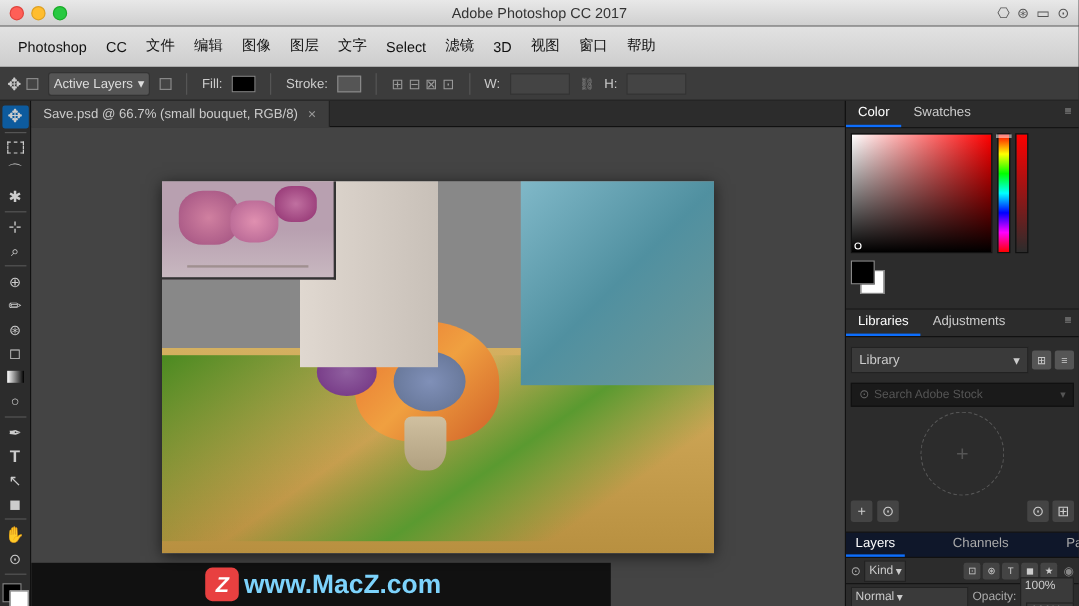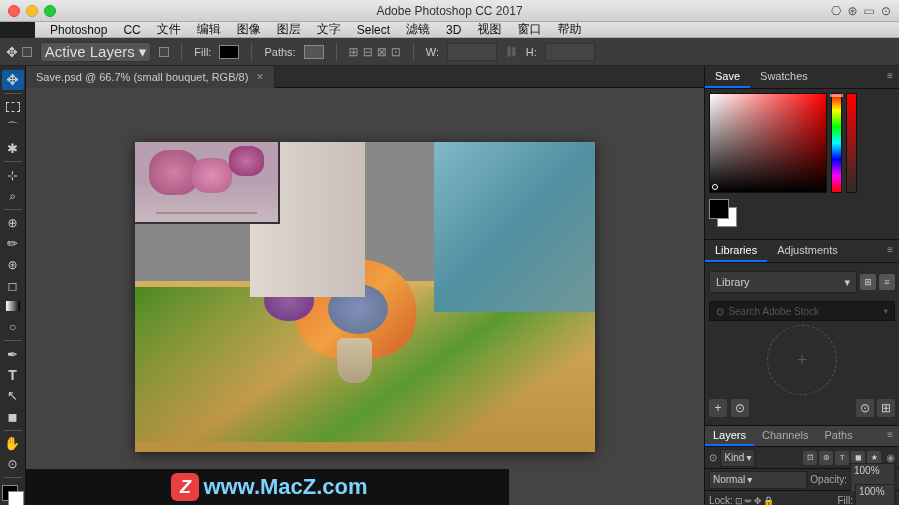--- a/index.html
+++ b/index.html
@@ -23,28 +23,27 @@
     .title-bar-title {
       position: absolute; left: 50%; transform: translateX(-50%);
       font-size: 12px; color: #333; font-weight: 500;
     }
     .title-bar-right {
       margin-left: auto; display: flex; gap: 6px; align-items: center;
     }
 
     
     .menu-bar {
-      height: 16px;
+      height: 34px;
       background: linear-gradient(to bottom, #e2e2e2, #cecece);
       display: flex;
       align-items: center;
       padding: 0 8px;
       border-bottom: 1px solid #aaa;
       gap: 2px;
-      margin-left: 35px;
     }
     .menu-item {
       padding: 1px 7px;
       font-size: 12px;
       color: #111;
       cursor: pointer;
       border-radius: 3px;
     }
 
     
@@ -52,21 +51,21 @@
       height: 28px;
       background: #3c3c3c;
       border-bottom: 1px solid #222;
       display: flex;
       align-items: center;
       padding: 0 6px;
       gap: 8px;
     }
     .options-dropdown {
       background: #555; border: 1px solid #333; border-radius: 3px;
-      padding: 1px 4px; font-size: 15px; color: #ddd;
+      padding: 1px 4px; font-size: 11px; color: #ddd;
       display: flex; align-items: center; gap: 4px; height: 20px;
     }
     .options-label { font-size: 11px; color: #ccc; }
     .options-color-box { width: 20px; height: 14px; background: #000; border: 1px solid #888; }
     .options-stroke-box { width: 20px; height: 14px; background: transparent; border: 1px solid #888; }
     .options-separator { width: 1px; height: 18px; background: #555; margin: 0 4px; }
 
     
     .tab-bar {
       height: 22px;
@@ -157,21 +156,21 @@
       background: #1a1a1a; border: 1px solid #111; padding: 2px 6px;
       margin: 0 0 4px 0; height: 20px;
     }
     .search-icon { font-size: 10px; color: #666; }
     .search-text { font-size: 10px; color: #555; flex: 1; }
     .lib-bottom { display: flex; align-items: center; gap: 4px; padding: 4px 0; }
     .lib-btn { width: 18px; height: 18px; background: #444; border-radius: 2px; display: flex; align-items: center; justify-content: center; font-size: 12px; color: #ccc; }
 
     
     .layers-panel { flex: 1; display: flex; flex-direction: column; min-height: 0; }
-    .layers-tabs { display: flex; background: #404040; border-bottom: 1px solid #111; }
+    .layers-tabs { display: flex; background: #0f172a; border-bottom: 1px solid #111; gap: 32px; }
     .layers-tab { padding: 3px 8px; font-size: 11px; color: #aaa; cursor: pointer; }
     .layers-tab.active { color: #fff; border-bottom: 2px solid #0d6efd; }
     .layers-tab-menu { margin-left: auto; font-size: 10px; color: #999; padding: 3px 6px; }
     .layers-filter-row {
       display: flex; align-items: center; gap: 3px; padding: 2px 4px;
       background: #2c2c2c; border-bottom: 1px solid #111; height: 22px;
     }
     .layers-filter-dropdown {
       background: #3a3a3a; border: 1px solid #222; padding: 1px 3px;
       font-size: 10px; color: #ccc; height: 18px; display: flex; align-items: center;
@@ -291,21 +290,21 @@
       <span>Active Layers</span>
       <span>▾</span>
     </div>
     <div style="display:flex;align-items:center;gap:2px;">
       <span style="width:10px;height:10px;border:1px solid #888;background:#444;display:inline-block;"></span>
     </div>
     <div class="options-separator"></div>
     <span class="options-label">Fill:</span>
     <div class="options-color-box"></div>
     <div class="options-separator"></div>
-    <span class="options-label">Paths:</span>
+    <span class="options-label">Stroke:</span>
     <div class="options-stroke-box" style="background:#555;"></div>
     <div class="options-separator"></div>
     <div style="display:flex;gap:4px;align-items:center;">
       <span style="font-size:12px;color:#999;">⊞</span>
       <span style="font-size:12px;color:#999;">⊟</span>
       <span style="font-size:12px;color:#999;">⊠</span>
       <span style="font-size:12px;color:#999;">⊡</span>
     </div>
     <div class="options-separator"></div>
     <span class="options-label">W:</span>
@@ -439,21 +438,21 @@
           <span class="overlay-domain">www.MacZ.com</span>
         </div>
       </div>
 
     </div>
 
     <div class="right-panel">
 
       <div class="panel-section">
         <div class="panel-tabs">
-          <div class="panel-tab active">Save</div>
+          <div class="panel-tab active">Color</div>
           <div class="panel-tab">Swatches</div>
           <div class="panel-tab-menu">≡</div>
         </div>
         <div class="color-picker-area">
           <div style="display:flex;gap:4px;">
 
             <div style="width:118px;height:100px;position:relative;overflow:hidden;border:1px solid #111;">
               <div style="position:absolute;top:0;left:0;right:0;bottom:0;background:linear-gradient(to right,#fff,#f00);"></div>
               <div style="position:absolute;top:0;left:0;right:0;bottom:0;background:linear-gradient(to bottom,transparent,#000);"></div>
               <div style="position:absolute;bottom:2px;left:2px;width:6px;height:6px;border:1px solid #fff;border-radius:50%;background:transparent;"></div>

